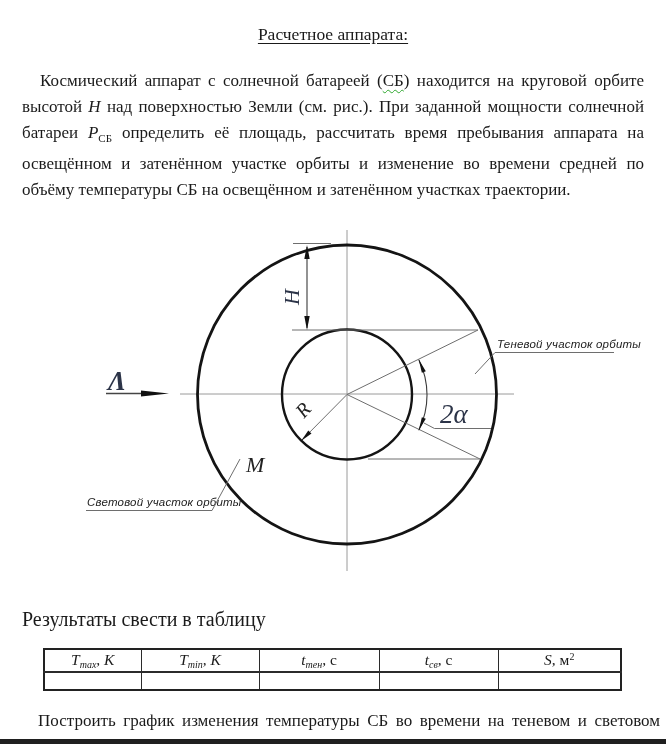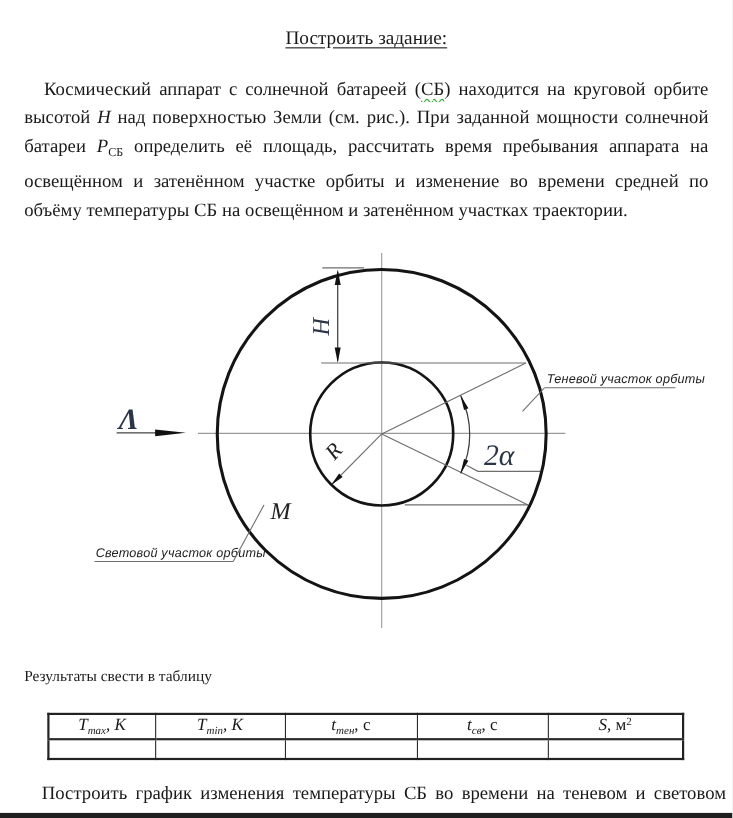--- a/index.html
+++ b/index.html
@@ -24,21 +24,21 @@
   .diagram{position:absolute;top:210px;left:0;}
   .cl{stroke:#9a9a9a;stroke-width:1;}
   .thick{fill:none;stroke:#141414;stroke-width:2.8;}
   .thick2{fill:none;stroke:#141414;stroke-width:2.4;}
   .thin{stroke:#6e6e6e;stroke-width:1;fill:none;}
   .dim{stroke:#3a3a3a;stroke-width:1.1;fill:none;}
   .arrowfill{fill:#111;stroke:none;}
   .mathletter{font-family:"Liberation Serif",serif;font-style:italic;fill:#2c3448;}
   .draftlabel{font-family:"Liberation Serif",serif;font-style:italic;fill:#222222;}
   .callout-text{font-family:"Liberation Sans",sans-serif;font-style:italic;font-size:11.5px;fill:#222;letter-spacing:.2px;}
-  .results-caption{position:absolute;top:608px;left:22px;font-size:14px;}
+  .results-caption{position:absolute;top:608px;left:22px;font-size:20px;}
   .results-table{
     position:absolute;top:648px;left:43px;border-collapse:collapse;table-layout:fixed;
     font-family:"Liberation Serif",serif;
   }
   .results-table td{
     border:1.5px solid #2b2b2b;padding:0;text-align:center;vertical-align:middle;
     font-size:15.5px;
   }
   .results-table{border:2px solid #222;padding-left:16px;}
   .results-table tr.hdr td{height:21px;border-bottom-width:2px;}
@@ -52,21 +52,21 @@
     position:absolute;top:692px;left:22px;width:622px;margin:16px;
     font-size:17px;line-height:26px;text-align:justify;
   }
   .bottom-bar{position:absolute;left:0;top:739px;width:666px;height:5px;background:#1f1f1f;}
 </style>
 </head>
 <body>
 
 <div class="page">
 
-  <div class="title">Построить задание:</div>
+  <div class="title">Расчетное аппарата:</div>
 
   <p class="para"><span>Космический аппарат с солнечной батареей (</span><span class="wavy">СБ</span><span>) находится на круговой орбите высотой </span><i>H</i><span> над поверхностью Земли (см. рис.). При заданной мощности солнечной батареи </span><i>P</i><sub>СБ</sub><span> определить её площадь, рассчитать время пребывания аппарата на освещённом и затенённом участке орбиты и изменение во времени средней по объёму температуры СБ на освещённом и затенённом участках траектории.</span></p>
 
   <svg class="diagram" width="666" height="395" viewBox="0 210 666 395">
 
     <g>
       <line class="cl" x1="347" y1="230" x2="347" y2="571"></line>
       <line class="cl" x1="180" y1="394" x2="514" y2="394"></line>
     </g>
 

